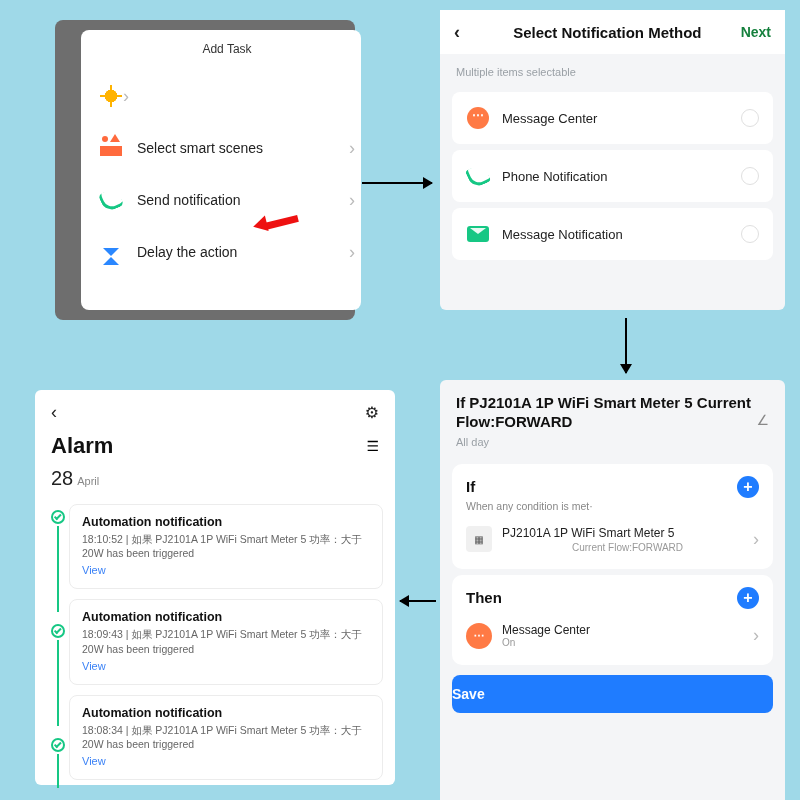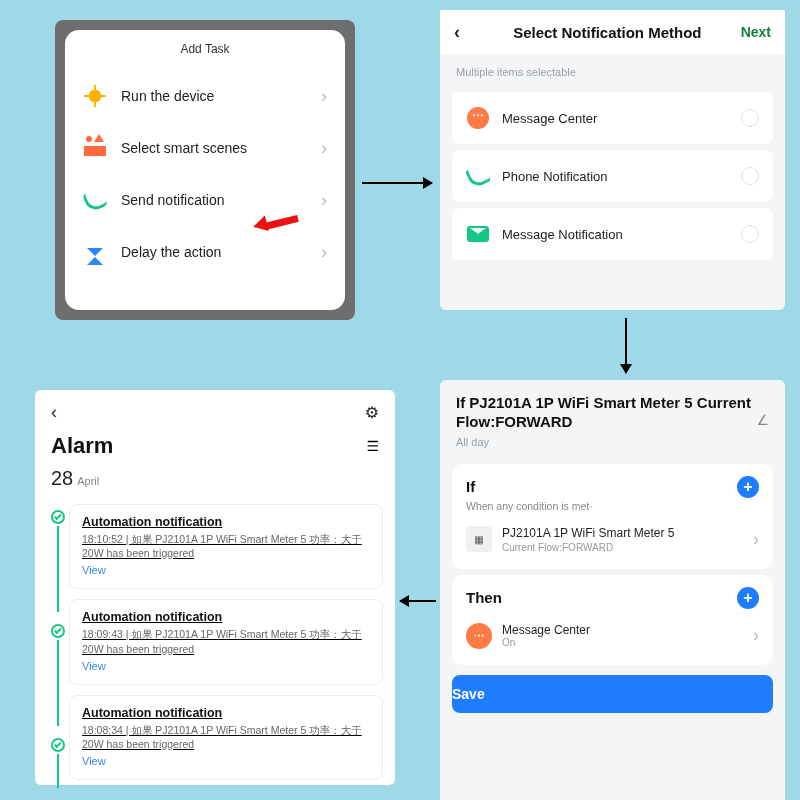--- a/index.html
+++ b/index.html
@@ -2,21 +2,21 @@
 <html><head>
 <meta charset="utf-8">
 <style>
   * { box-sizing: border-box; margin: 0; padding: 0; font-family: -apple-system, Helvetica, Arial, sans-serif; }
   body { width: 800px; height: 800px; background: #9fd9e8; position: relative; overflow: hidden; }
   .panel { position: absolute; background: #fff; border-radius: 6px; }
   .chevron { color: #bbb; font-size: 18px; }
   .icon-box { width: 24px; height: 24px; display: flex; align-items: center; justify-content: center; }
   
   .p1-wrap { position: absolute; left: 55px; top: 20px; width: 300px; height: 300px; background: #6e6e6e; border-radius: 8px; padding: 10px; }
-  .p1 { background: #fff; border-radius: 14px; width: 100%; height: 100%; padding: 12px 18px 4px 18px; display: flex; flex-direction: column; }
+  .p1 { background: #fff; border-radius: 8px; width: 100%; height: 100%; padding: 12px 6px 4px 18px; display: flex; flex-direction: column; margin-left: 16px; }
   .p1-title { text-align: center; font-size: 12px; color: #333; margin-bottom: 14px; }
   .p1-item { display: flex; align-items: center; height: 52px; border-bottom: 0 solid #eee; cursor: pointer; }
   .p1-item .lbl { flex: 1; font-size: 14px; color: #222; margin-left: 14px; }
   
   .p2 { left: 440px; top: 10px; width: 345px; height: 300px; background: #f4f5f7; }
   .p2-head { background: #fff; height: 44px; display: flex; align-items: center; padding: 0 14px; }
   .p2-head .back { font-size: 18px; font-weight: 600; color: #222; width: 20px; cursor:pointer; }
   .p2-head .ttl { flex: 1; text-align: center; font-size: 15px; font-weight: 700; color: #111; }
   .p2-head .next { font-size: 14px; color: #15803d; font-weight: 600; cursor:pointer; }
   .p2-sub { font-size: 11px; color: #9aa0a6; padding: 12px 16px 8px; }
@@ -30,41 +30,41 @@
   .p3-edit { color:#888; font-size:14px; align-self:flex-end; padding-bottom:4px; cursor:pointer; }
   .p3-allday { font-size: 11px; color: #9aa0a6; padding: 0 16px 10px; }
   .p3-card { background: #fff; border-radius: 10px; margin: 6px 12px; padding: 12px 14px; }
   .p3-sechead { display: flex; align-items: center; font-size: 15px; font-weight: 700; color: #111; }
   .p3-sechead .plus { margin-left: auto; width: 22px; height: 22px; background: #1f7cff; border-radius: 50%; color: #fff; display: flex; align-items: center; justify-content: center; font-size: 16px; font-weight: 700; cursor:pointer; }
   .p3-sub { font-size: 10.5px; color: #888; margin-top: 2px; }
   .p3-devrow { display: flex; align-items: center; margin-top: 10px; padding: 4px 0; cursor:pointer; }
   .p3-devicon { width: 26px; height: 26px; background: #f0f0f0; border-radius: 4px; margin-right: 10px; display:flex; align-items:center; justify-content:center; font-size:10px; color:#555; }
   .p3-devtxt { flex: 1; }
   .p3-devname { font-size: 12px; color: #222; line-height:1.2; }
-  .p3-devstate { font-size: 10px; color: #999; margin-top:2px; }
+  .p3-devstate { font-size: 10px; color: #999; margin-top:2px;text-align:center; }
   .p3-thenrow { display: flex; align-items: center; margin-top: 10px; padding: 4px 0; cursor:pointer; }
   .p3-thenicon { width: 26px; height: 26px; background: #ff7a45; border-radius: 50%; margin-right: 10px; display:flex; align-items:center; justify-content:center; }
   .p3-thenname { font-size: 12px; color: #222; }
   .p3-thenstate { font-size: 10px; color: #999; }
   .save-btn { margin: 10px 12px 0; background: #1f7cff; color: #fff; border-radius: 8px; height: 38px; line-height: 38px; font-size: 14px; font-weight: 600; cursor:pointer; }
   
   .p4 { left: 35px; top: 390px; width: 360px; height: 395px; }
   .p4-head { display: flex; align-items: center; padding: 12px 16px 6px; }
   .p4-back { font-size: 18px; color: #222; width: 20px; cursor:pointer; }
   .p4-gear { margin-left: auto; font-size: 16px; color: #222; cursor:pointer; }
   .p4-title { font-size: 22px; font-weight: 800; padding: 4px 16px 0; color:#111; }
   .p4-filter { position:absolute; right:16px; top:48px; cursor:pointer; font-size:14px; }
   .p4-date { padding: 8px 16px 10px; font-size: 11px; color: #888; }
   .p4-date .d { font-size: 20px; font-weight: 500; color: #222; margin-right:4px; }
   .p4-tl { display:flex; padding:0 12px; }
   .p4-line { width:22px; display:flex; flex-direction:column; align-items:center; }
   .p4-dot { width:14px; height:14px; border:2px solid #16c784; border-radius:50%; display:flex; align-items:center; justify-content:center; margin-top:10px; }
   .p4-dot::after { content:""; width:5px; height:2px; border-left:2px solid #16c784; border-bottom:2px solid #16c784; transform:rotate(-45deg) translate(0,-1px); }
   .p4-seg { flex:1; width:2px; background:#16c784; margin:2px 0; }
-  .p4-cards { flex:1;text-decoration:underline; }
+  .p4-cards { flex:1; }
   .p4-notif { border:1px solid #ececec; border-radius:8px; padding:10px 12px; margin:4px 0 10px; }
   .p4-nt { font-size:12.5px; font-weight:700; color:#111; }
   .p4-nb { font-size:10.5px; color:#666; line-height:1.35; margin-top:3px; }
   .p4-view { font-size:11px; color:#3b82f6; margin-top:3px; cursor:pointer; display:inline-block; }
   
   .arrow { position:absolute; }
   .arrow.h { height:2px; background:#000; }
   .arrow.h::after { content:""; position:absolute; right:-1px; top:-5px; border-left:10px solid #000; border-top:6px solid transparent; border-bottom:6px solid transparent; }
   .arrow.h.rev::after { left:-1px; right:auto; border-left:none; border-right:10px solid #000; }
   .arrow.v { width:2px; background:#000; }
@@ -92,21 +92,20 @@
 </head>
 <body>
 
 <div class="p1-wrap">
   <div class="p1">
     <div class="p1-title">Add Task</div>
     <div class="p1-item">
       <div class="icon-box">
           <div class="ic-sun"></div>
         </div>
-      <div class="lbl">Run the device</div>
       <div class="chevron">›</div>
     </div>
     <div class="p1-item">
       <div class="icon-box">
           <div class="ic-scene"></div>
         </div>
       <div class="lbl">Select smart scenes</div>
       <div class="chevron">›</div>
     </div>
     <div class="p1-item" style="position:relative;">

